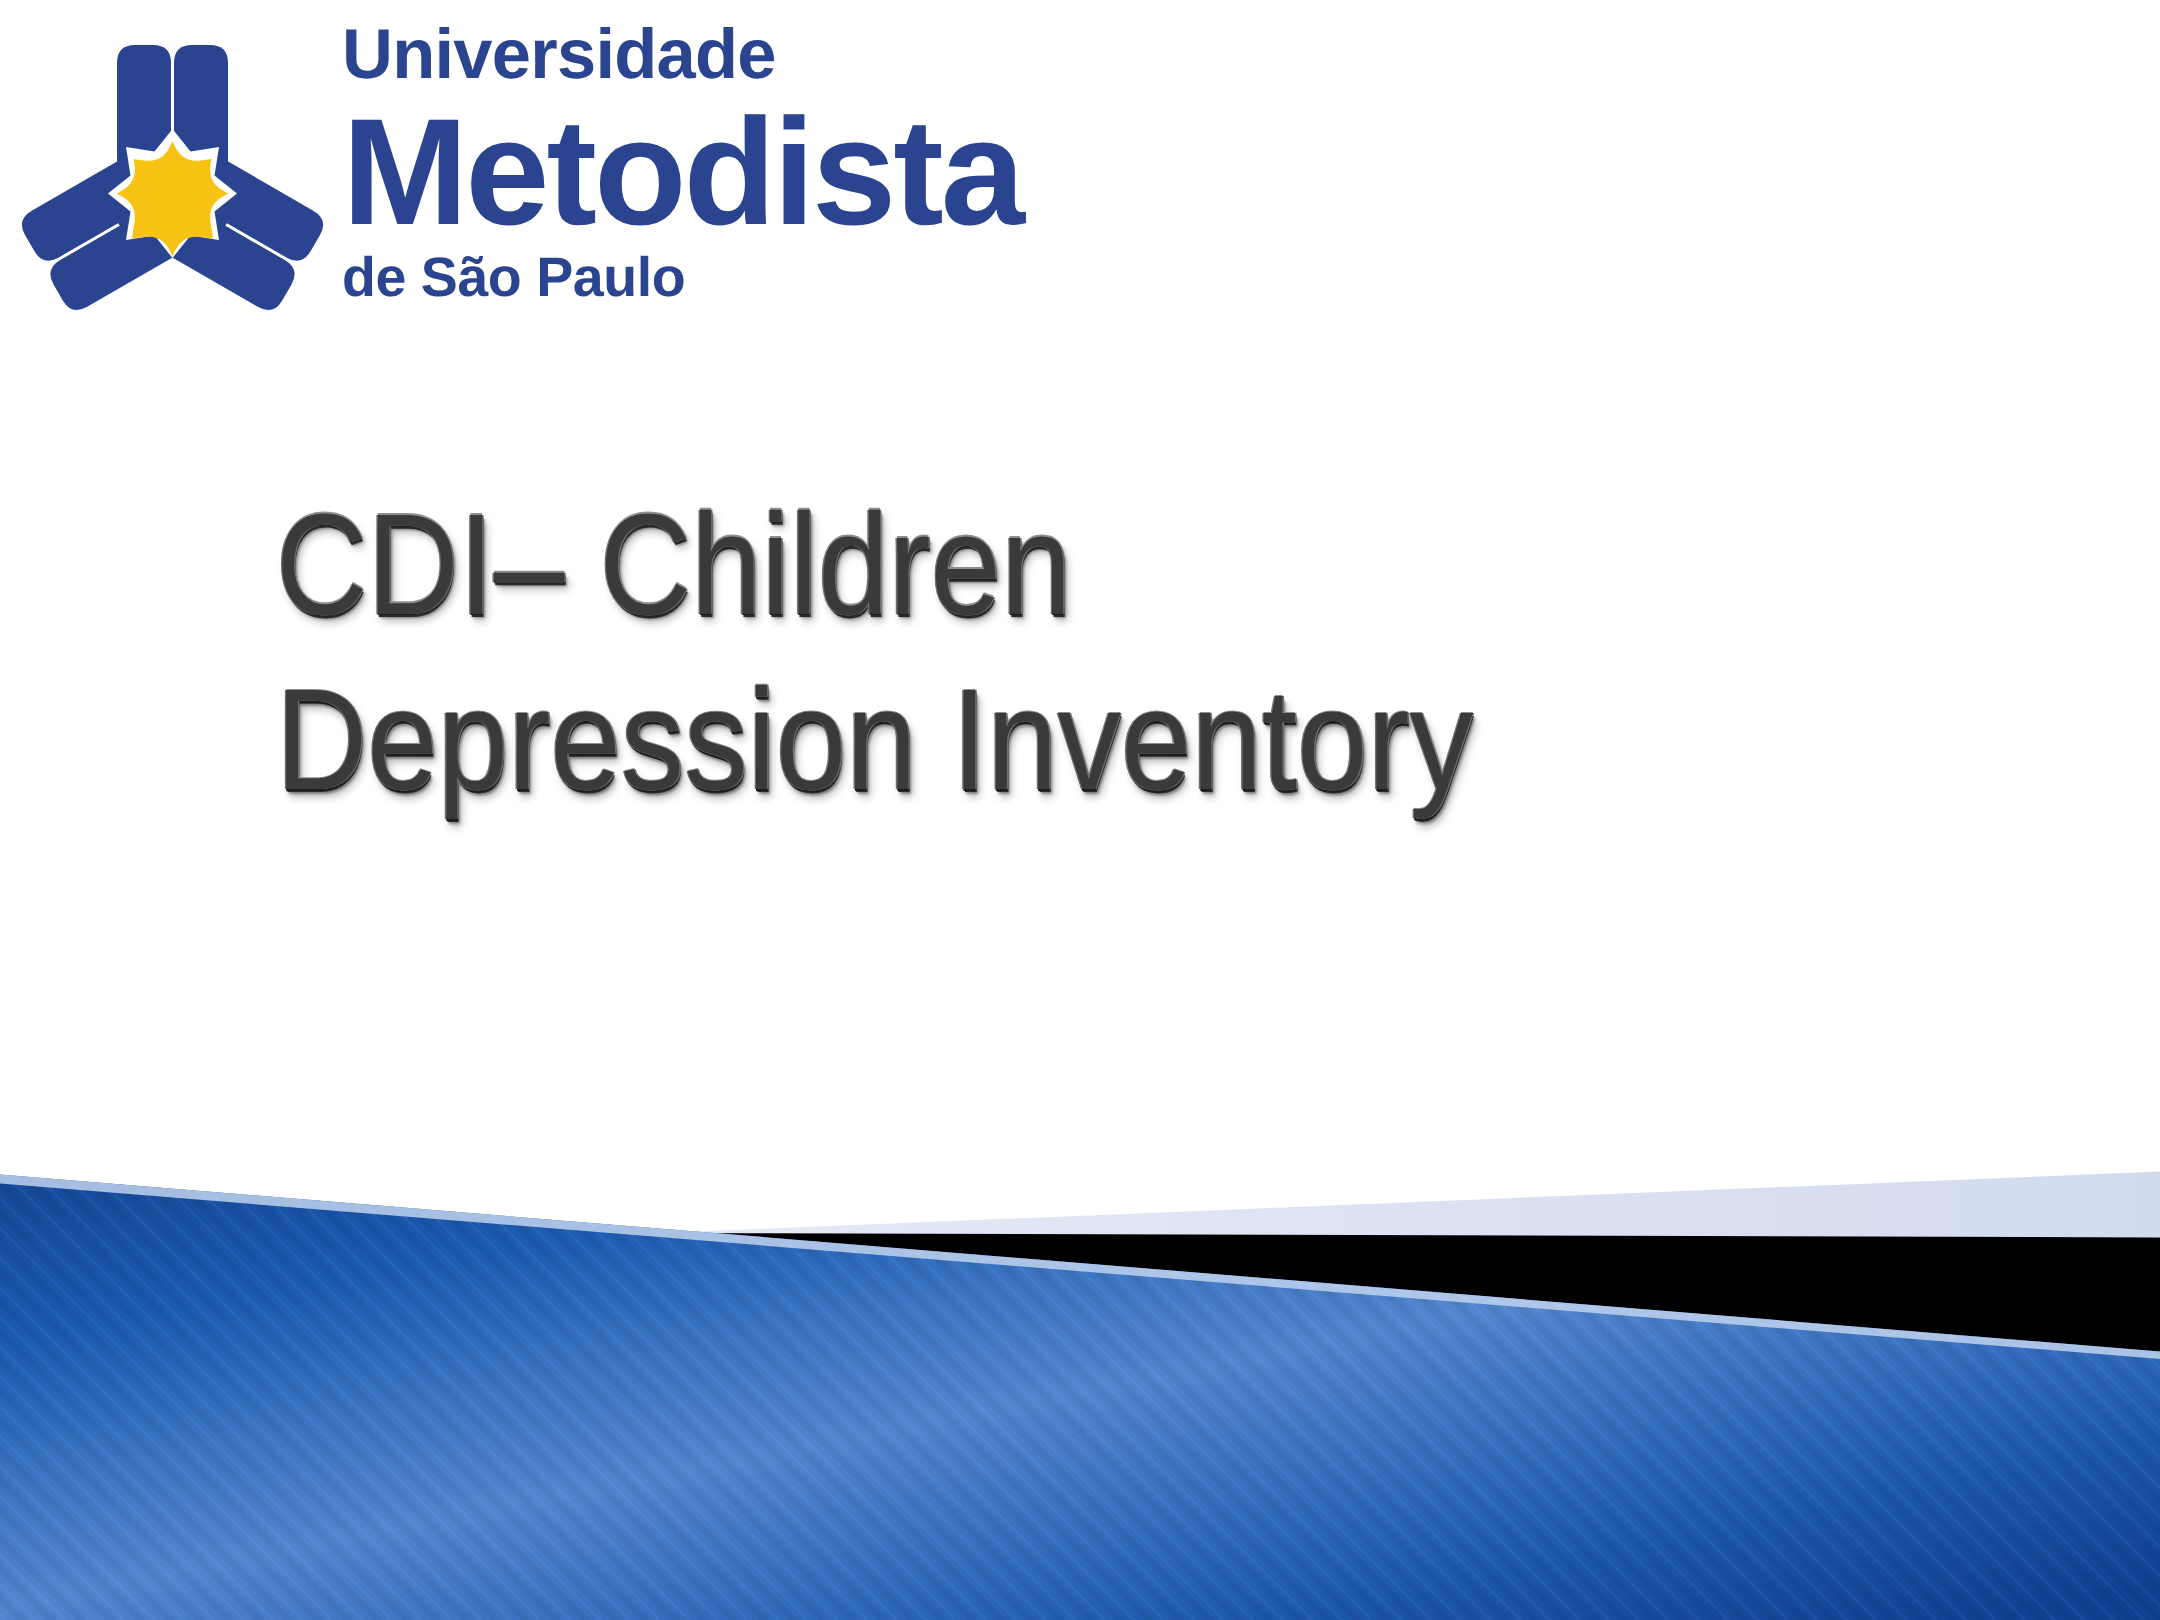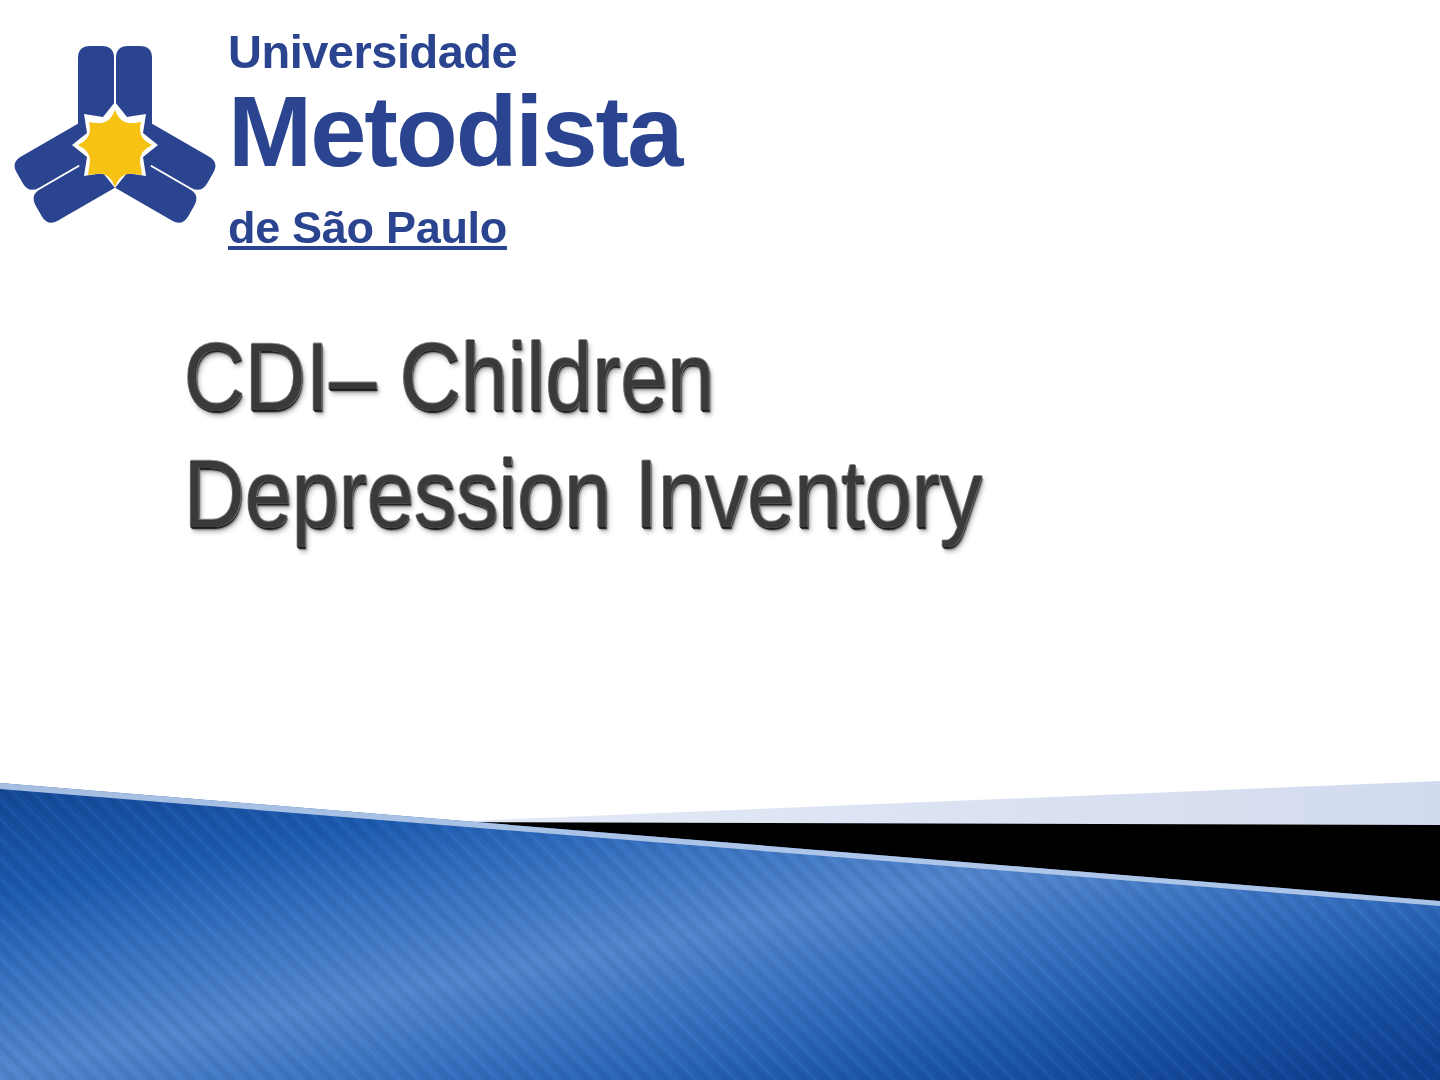--- a/index.html
+++ b/index.html
@@ -15,21 +15,21 @@
     height: 1080px;
     overflow: hidden;
     background: #ffffff;
     font-family: "Liberation Sans", "DejaVu Sans", sans-serif;
   }
 
   
   #logo-block {
     position: absolute;
     left: 0px;
-    top: 16px;
+    top: 0px;
     width: 760px;
     height: 235px;
   }
 
   #logo-mark {
     position: absolute;
     left: 0px;
     top: 12px;
     width: 230px;
     height: 215px;
@@ -58,25 +58,24 @@
   }
 
   #wm-metodista {
     font-size: 101px;
     font-weight: 900;
     letter-spacing: -2.0px;
     margin-top: 6px;
   }
 
   #wm-saopaulo {
-    font-size: 45px;
+    font-size: 37px;
     font-weight: 600;
     letter-spacing: -0.3px;
-    margin-top: 23px;
-    text-decoration: underline;
+    margin-top: 0;
   }
 
   
   #title-area {
     position: absolute;
     left: 110px;
     top: 318px;
     width: 1230px;
     text-align: left;
   }

